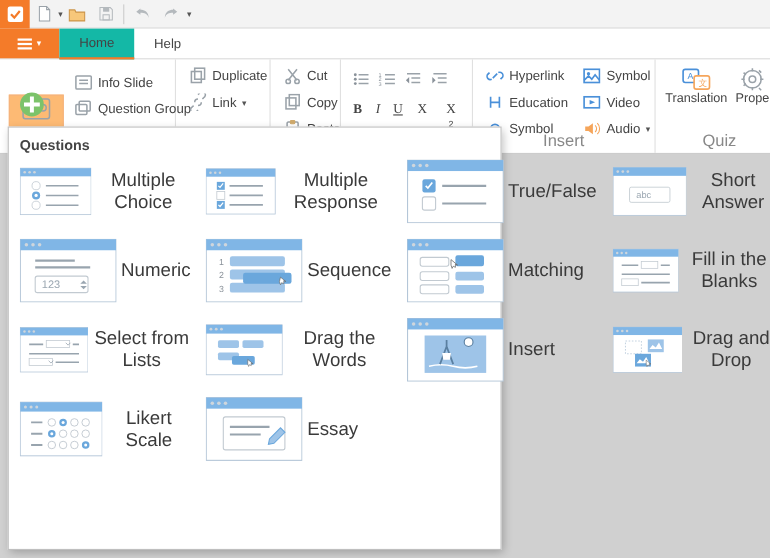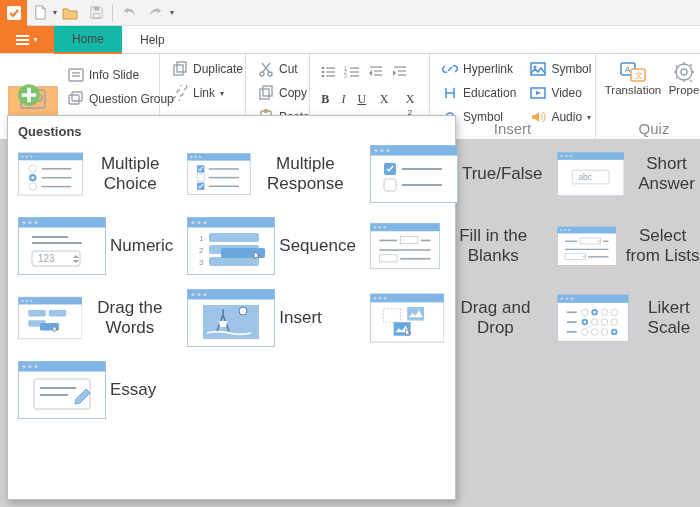--- a/index.html
+++ b/index.html
@@ -421,20 +421,37 @@
         <text x="12" y="36" font-size="8" fill="#8a929a">2</text>
           <rect x="22" y="28" width="50" height="9" rx="2" class="thumb-blue"></rect>
         <text x="12" y="48" font-size="8" fill="#8a929a">3</text>
           <rect x="22" y="40" width="50" height="9" rx="2" class="thumb-blue"></rect>
         <rect x="34" y="31" width="44" height="10" rx="2" class="thumb-blue-d"></rect>
           <path d="M68 35l5 4-2-1v3l-2-1-1 2-1-3z" fill="#fff" stroke="#666" stroke-width="0.6"></path>
       </svg>
       <span>Sequence</span>
     </div>
 
+    <div class="qitem">
+      <svg viewBox="0 0 88 58">
+          <rect x="0.5" y="0.5" width="87" height="57" class="thumb-frame"></rect>
+          <rect x="0.5" y="0.5" width="87" height="10" class="thumb-top"></rect>
+          <circle cx="6" cy="5.5" r="1.6" class="thumb-dot"></circle>
+          <circle cx="12" cy="5.5" r="1.6" class="thumb-dot"></circle>
+          <circle cx="18" cy="5.5" r="1.6" class="thumb-dot"></circle>
+        <rect x="12" y="17" width="26" height="8" rx="2" class="thumb-empty"></rect>
+          <rect x="44" y="15" width="26" height="10" rx="2" class="thumb-blue-d"></rect>
+        <rect x="12" y="30" width="26" height="8" rx="2" class="thumb-empty"></rect>
+          <rect x="44" y="30" width="26" height="8" rx="2" class="thumb-blue"></rect>
+        <rect x="12" y="42" width="26" height="8" rx="2" class="thumb-empty"></rect>
+          <rect x="44" y="42" width="26" height="8" rx="2" class="thumb-blue"></rect>
+        <path d="M40 19l6 5-2-1v3l-2-1-1 2-1-3z" fill="#fff" stroke="#666" stroke-width="0.7"></path>
+      </svg>
+      <span>Matching</span>
+    </div>
 
     <div class="qitem">
       <svg viewBox="0 0 88 58">
           <rect x="0.5" y="0.5" width="87" height="57" class="thumb-frame"></rect>
           <rect x="0.5" y="0.5" width="87" height="10" class="thumb-top"></rect>
           <circle cx="6" cy="5.5" r="1.6" class="thumb-dot"></circle>
           <circle cx="12" cy="5.5" r="1.6" class="thumb-dot"></circle>
           <circle cx="18" cy="5.5" r="1.6" class="thumb-dot"></circle>
         <line x1="12" y1="22" x2="34" y2="22" class="thumb-line"></line>
           <rect x="38" y="17" width="22" height="9" class="thumb-empty"></rect>

